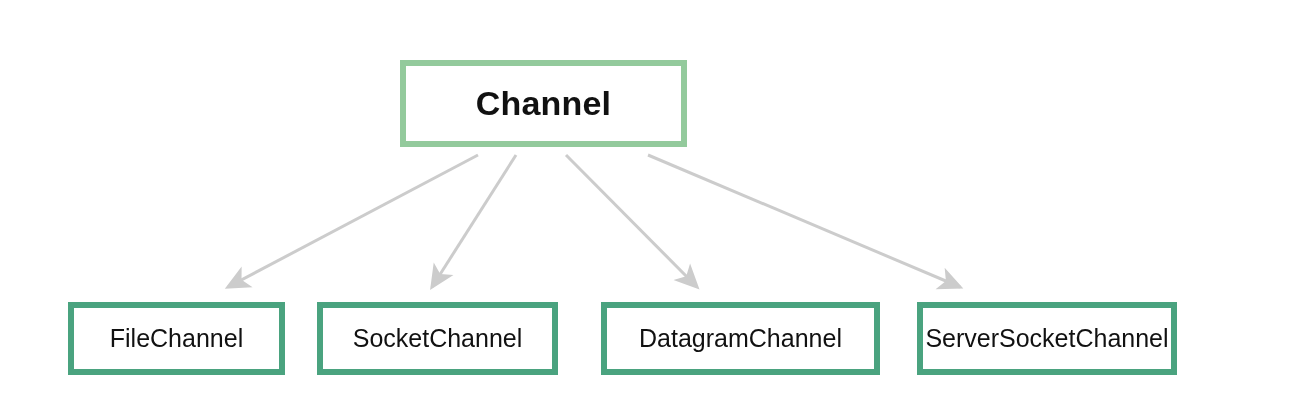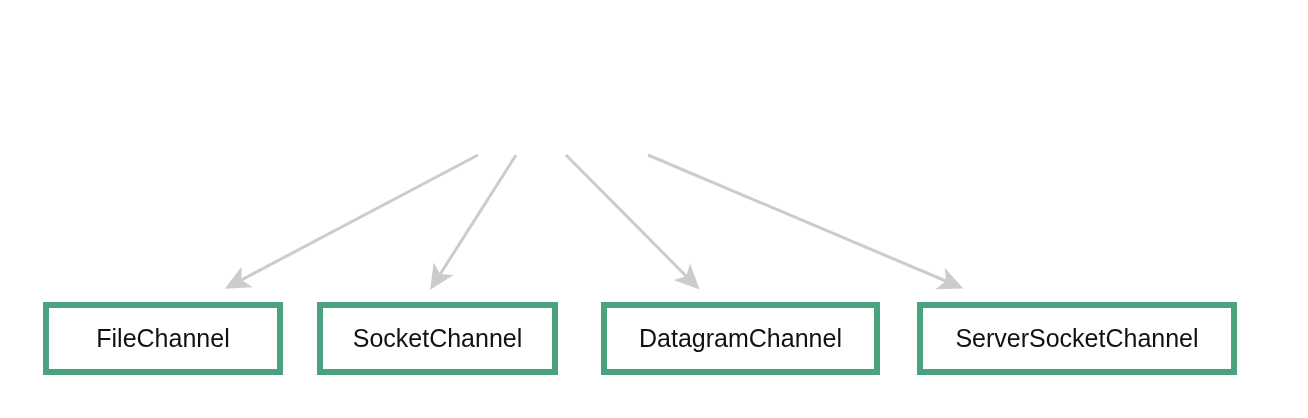--- a/index.html
+++ b/index.html
@@ -45,24 +45,24 @@
     font-weight: bold;
     letter-spacing: 0.2px;
   }
   .node-child {
     top: 302px;
     height: 73px;
     border: 6px solid #4aa37f;
     font-size: 25px;
     font-weight: normal;
   }
-  .child-0 { left: 43px;  width: 240px; }
+  .child-0 { left: 68px;  width: 217px; }
   .child-1 { left: 317px; width: 241px; }
   .child-2 { left: 601px; width: 279px; align-items: center; }
-  .child-3 { left: 917px; width: 320px; align-items: center; }
+  .child-3 { left: 917px; width: 260px; align-items: center; }
   .node-label {
     display: block;
     white-space: nowrap;
   }
 </style>
 </head>
 <body>
 
 <div id="diagram-canvas" style="background: rgb(255, 255, 255);">
 
@@ -75,20 +75,23 @@
 
     <line x1="478" y1="155" x2="228" y2="287" stroke="#cccccc" stroke-width="3" marker-end="url(#arrowhead)"></line>
 
     <line x1="516" y1="155" x2="432" y2="287" stroke="#cccccc" stroke-width="3" marker-end="url(#arrowhead)"></line>
 
     <line x1="566" y1="155" x2="697" y2="287" stroke="#cccccc" stroke-width="3" marker-end="url(#arrowhead)"></line>
 
     <line x1="648" y1="155" x2="960" y2="287" stroke="#cccccc" stroke-width="3" marker-end="url(#arrowhead)"></line>
   </svg>
 
+  <div class="node-box node-root" style="border-color: rgb(147, 202, 156); background: rgb(255, 255, 255); color: rgb(17, 17, 17);">
+    <span class="node-label">Channel</span>
+  </div>
 
   <div class="node-box node-child child-0" style="border-color: rgb(74, 163, 127); background: rgb(255, 255, 255); color: rgb(17, 17, 17);">
     <span class="node-label">FileChannel</span>
   </div>
 
   <div class="node-box node-child child-1" style="border-color: rgb(74, 163, 127); background: rgb(255, 255, 255); color: rgb(17, 17, 17);">
     <span class="node-label">SocketChannel</span>
   </div>
 
   <div class="node-box node-child child-2" style="border-color: rgb(74, 163, 127); background: rgb(255, 255, 255); color: rgb(17, 17, 17);">

